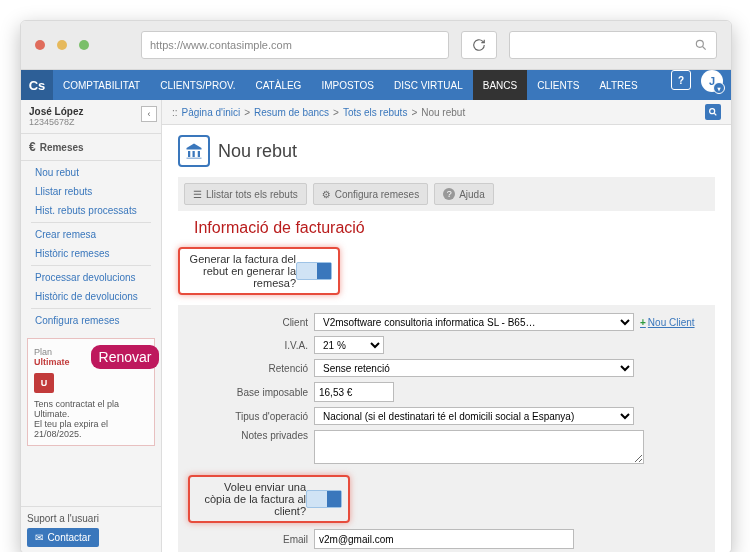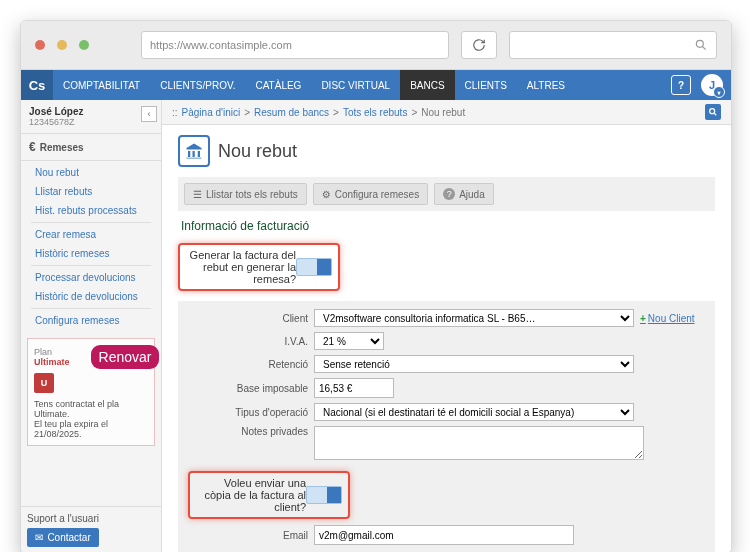--- a/index.html
+++ b/index.html
@@ -3,21 +3,21 @@
 <meta charset="utf-8">
 <style>
   html,body{margin:0;padding:0;font-family:Arial,Helvetica,sans-serif;font-size:11px;color:#333;background:#fff}
   .stage{width:750px;height:552px;margin:0 auto;position:relative;box-sizing:border-box;padding:20px 20px 0 20px;}
   .browser{width:100%;height:100%;border:1px solid #d9d9d9;border-radius:6px;box-shadow:0 6px 20px rgba(0,0,0,.25);overflow:hidden;background:#fff;display:flex;flex-direction:column}
   .chrome{background:#ebebeb;padding:10px 14px;display:flex;align-items:center;gap:12px;border-bottom:1px solid #d9d9d9}
   .dot{width:10px;height:10px;border-radius:50%}
   .url{flex:0 0 290px;height:26px;background:#fff;border:1px solid #ccc;border-radius:3px;display:flex;align-items:center;padding:0 8px;color:#888;margin-left:40px}
   .refresh-box{width:34px;height:26px;border:1px solid #ccc;background:#fff;border-radius:3px;display:flex;align-items:center;justify-content:center;color:#666}
   .search-box{flex:1;height:26px;border:1px solid #ccc;background:#fff;border-radius:3px;display:flex;align-items:center;justify-content:flex-end;padding:0 8px;color:#888}
-  .topnav{background:#3a77bc;display:flex;align-items:center;color:#fff;font-size:10px;height:30px}
+  .topnav{background:#3a77bc;display:flex;color:#fff;font-size:10px;height:30px}
   .logo{background:#2d5f97;width:32px;height:30px;display:flex;align-items:center;justify-content:center;font-weight:bold;font-size:13px}
   .nav-item{padding:0 10px;height:30px;display:flex;align-items:center;cursor:pointer;white-space:nowrap}
   .nav-item.active{background:#333}
   .nav-spacer{flex:1}
   .help-ic{width:18px;height:18px;border:1.5px solid #fff;border-radius:3px;display:flex;align-items:center;justify-content:center;margin-right:10px;font-weight:bold}
   .avatar{width:22px;height:22px;border-radius:50%;background:#fff;color:#3a77bc;display:flex;align-items:center;justify-content:center;font-weight:bold;margin-right:8px;font-size:11px;position:relative}
   .avatar-badge{position:absolute;bottom:-2px;right:-2px;width:10px;height:10px;background:#3a77bc;border-radius:50%;border:1px solid #fff;display:flex;align-items:center;justify-content:center;font-size:6px;color:#fff}
   .body{flex:1;display:flex;overflow:hidden}
   .sidebar{width:140px;background:#f4f4f4;border-right:1px solid #ddd;display:flex;flex-direction:column;font-size:10px}
   .user-block{padding:6px 8px;border-bottom:1px solid #ddd;position:relative}
@@ -38,21 +38,21 @@
   .main{flex:1;overflow:auto;background:#fff}
   .crumbs{background:#f4f4f4;border-bottom:1px solid #ddd;padding:4px 10px;font-size:10px;color:#777;display:flex;align-items:center;gap:4px}
   .crumbs a{color:#3a77bc;text-decoration:none}
   .crumb-search{margin-left:auto;width:16px;height:16px;background:#3a77bc;color:#fff;display:flex;align-items:center;justify-content:center;border-radius:2px;font-size:10px}
   .page{padding:10px 16px}
   .page-title{display:flex;align-items:center;gap:8px;margin-bottom:10px}
   .page-title h1{font-size:18px;font-weight:normal;color:#444;margin:0}
   .bank-ic{width:28px;height:28px;border:2px solid #3a77bc;border-radius:4px;display:flex;align-items:center;justify-content:center;color:#3a77bc}
   .toolbar{background:#f0f0f0;padding:6px;display:flex;gap:6px;margin-bottom:8px}
   .tool-btn{background:#e3e3e3;border:1px solid #ccc;padding:4px 8px;font-size:10px;color:#666;display:flex;align-items:center;gap:4px;cursor:pointer;border-radius:2px}
-  .section-title{color:#14532d;font-size:12px;margin:4px 0 10px 3px}
+  .section-title{color:#b91c1c;font-size:16px;margin:4px 0 10px 16px}
   .hl{border:2px solid #e74c3c;border-radius:4px;box-shadow:0 0 6px rgba(231,76,60,.5);padding:4px 6px;display:inline-flex;align-items:center;gap:0}
   .toggle{width:34px;height:16px;background:#d0e3f5;border:1px solid #9ec3e6;border-radius:2px;position:relative}
   .toggle .knob{position:absolute;right:0;top:0;bottom:0;width:14px;background:#3a77bc}
   .form-grid{background:#f0f0f0;padding:8px 10px;margin-top:10px}
   .frow{display:flex;align-items:center;margin-bottom:5px;gap:6px}
   .flabel{width:120px;text-align:right;color:#555;font-size:10px}
   .finput,.fselect{flex:1;border:1px solid #bbb;height:18px;font-size:10px;padding:0 4px;background:#fff;max-width:320px}
   .fselect{appearance:auto}
   .ftext{flex:1;border:1px solid #bbb;height:28px;font-size:10px;padding:2px 4px;background:#fff;max-width:320px}
   .add-link{color:#3a77bc;font-size:10px;text-decoration:underline;display:inline-flex;align-items:center;gap:2px}
@@ -85,20 +85,21 @@
             <path d="m20 20-5-5"></path>
           </svg>
     </div>
   </div>
 
   <div class="topnav">
     <div class="logo">Cs</div>
     <div class="nav-item">COMPTABILITAT</div>
     <div class="nav-item">CLIENTS/PROV.</div>
     <div class="nav-item">CATÀLEG</div>
+    <div class="nav-item">IMPOSTOS</div>
     <div class="nav-item">DISC VIRTUAL</div>
     <div class="nav-item active">BANCS</div>
     <div class="nav-item">CLIENTS</div>
     <div class="nav-item">ALTRES</div>
     <div class="nav-spacer"></div>
     <div class="help-ic">?</div>
     <div class="avatar">
           <span>J</span>
           <span class="avatar-badge">▾</span>
         </div>

